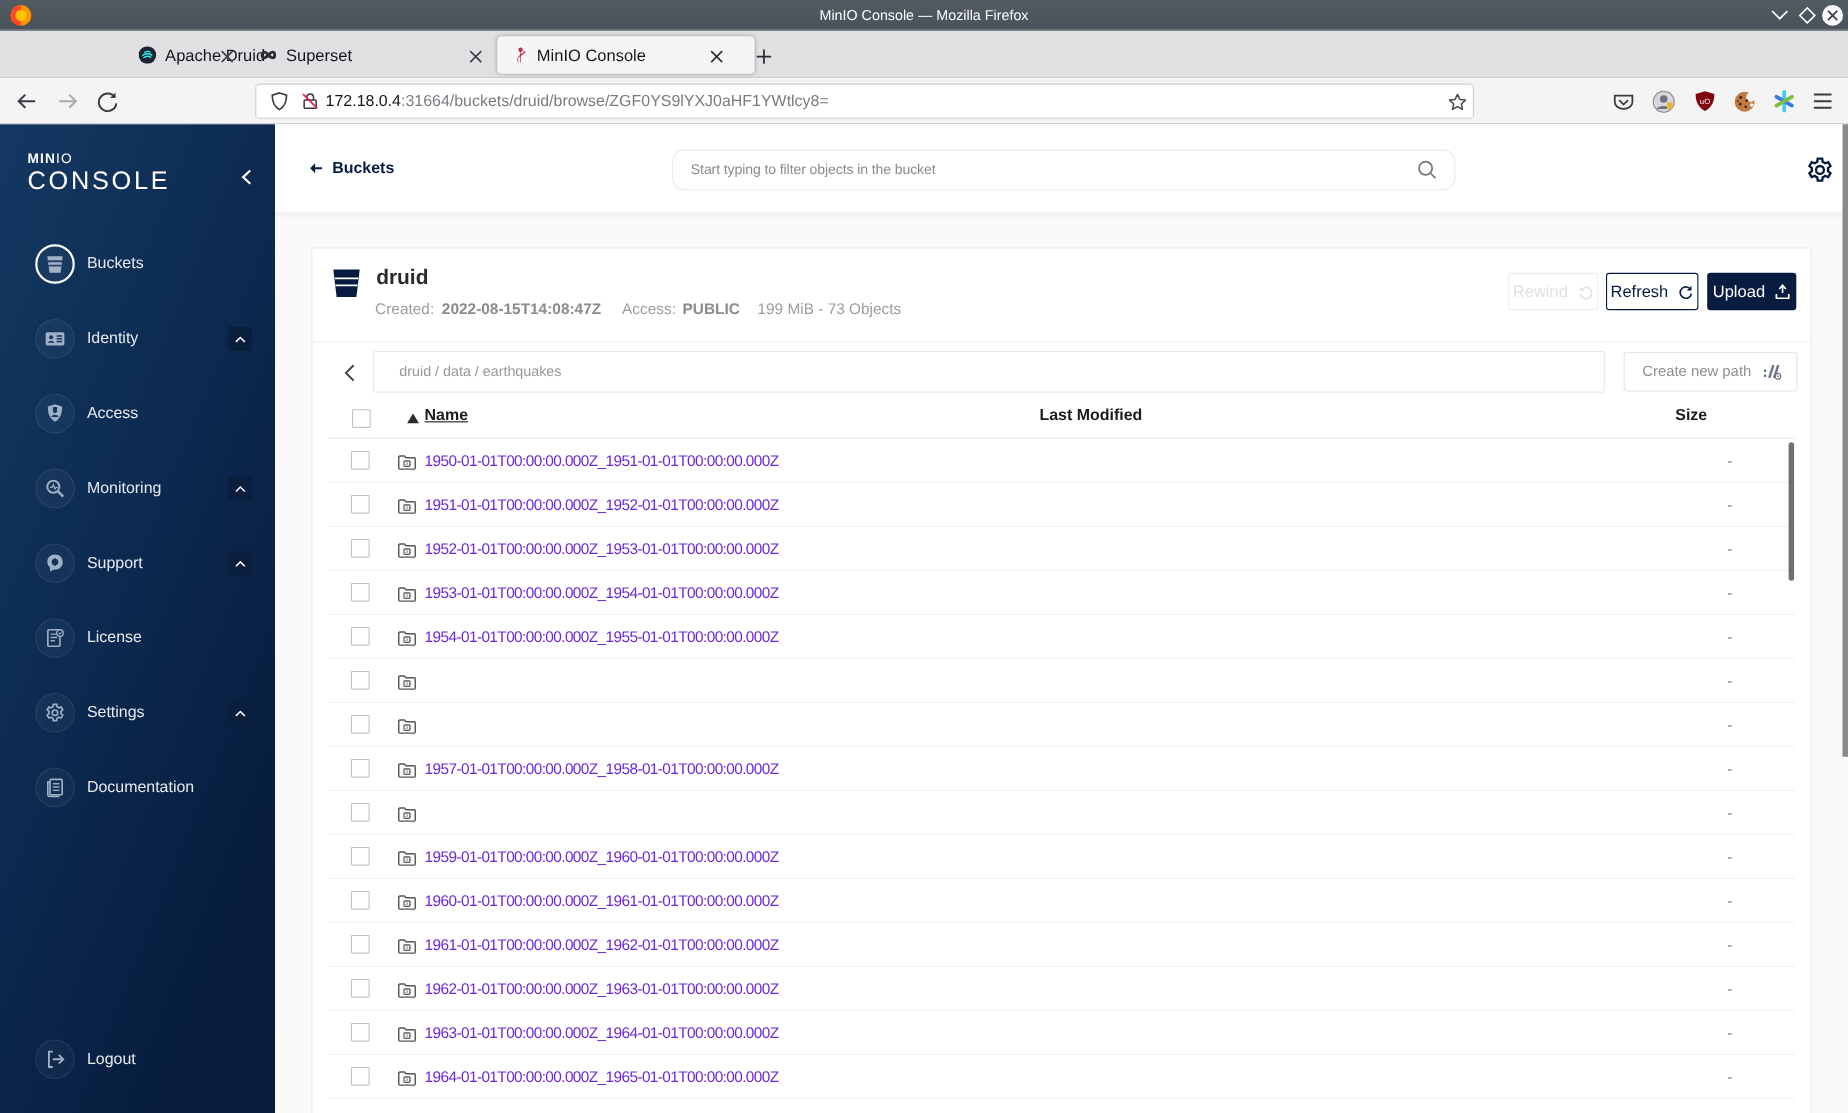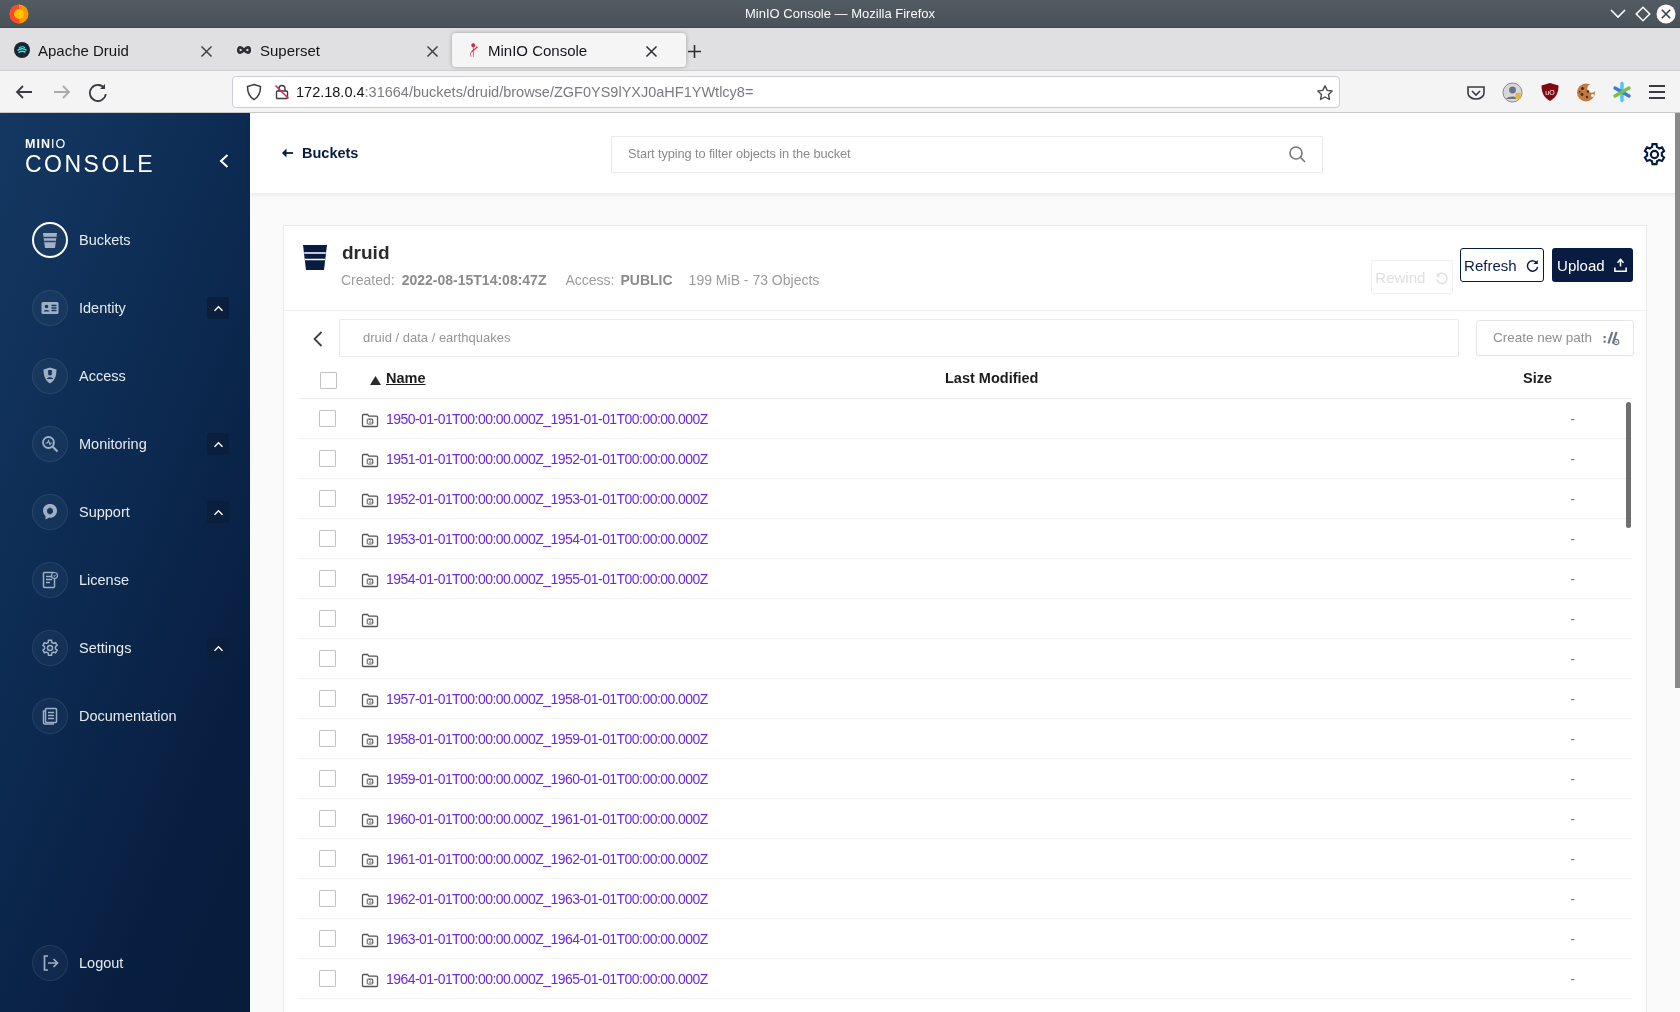--- a/index.html
+++ b/index.html
@@ -54,21 +54,21 @@
   <svg class="abs" style="left:1634px;top:5px" width="18" height="18" viewBox="0 0 18 18">
       <rect x="4.2" y="4.2" width="9.6" height="9.6" stroke="#fff" stroke-width="1.5" fill="none" transform="rotate(45 9 9)"></rect>
     </svg>
   <svg class="abs" style="left:1656px;top:4px" width="20" height="20" viewBox="0 0 20 20">
       <circle cx="10" cy="10" r="9.5" fill="#fbfbfe"></circle>
       <path d="M5.8 5.8 L14.2 14.2 M14.2 5.8 L5.8 14.2" stroke="#39414b" stroke-width="1.6"></path>
     </svg>
 </div>
 
 <div class="tabbar">
-  <div class="tab" style="left:4px; width:225px;">
+  <div class="tab" style="left:16px; width:225px;justify-content:flex-end;">
     <svg class="fav" style="margin-left:10px" viewBox="0 0 16 16">
         <circle cx="8" cy="8" r="8" fill="#1c2430"></circle>
         <path d="M3.5 8.6 C6 6.2 10 6.2 12.5 8.4 M4.5 10.6 C6.5 9 9.5 9 11.5 10.4" stroke="#2ceef0" stroke-width="1.4" fill="none"></path>
         <path d="M5 6 C7 4.6 9.5 4.6 11 5.8" stroke="#2ceef0" stroke-width="1.1" fill="none"></path>
       </svg>
     <span>Apache Druid</span>
   </div>
   <svg class="abs" style="left:200px;top:17px" width="13" height="13" viewBox="0 0 13 13">
       <path d="M1.5 1.5 L11.5 11.5 M11.5 1.5 L1.5 11.5" stroke="#3f3f46" stroke-width="1.5"></path>
     </svg>
@@ -284,21 +284,21 @@
     </div>
 </div>
 
 <div class="mainarea">
   <div class="topbar">
     <svg class="abs" style="left:31px;top:34px" width="12" height="12" viewBox="0 0 12 12">
         <path d="M12 6 L3.5 6" stroke="#081C42" stroke-width="1.8" fill="none"></path>
         <path d="M5.5 1.5 L1 6 L5.5 10.5 Z" fill="#081C42"></path>
       </svg>
     <div class="abs" style="left:52px;top:0;height:80px;line-height:80px;font-size:14.5px;font-weight:700;color:#081C42;">Buckets</div>
-    <div class="abs" style="left:361px;top:23px;width:712px;height:37px;background:#fff;border:1.5px solid #eaeaea;border-radius:1px;">
+    <div class="abs" style="left:361px;top:23px;width:712px;height:37px;background:#fff;border:1.5px solid #eaeaea;border-radius:11px;">
       <div class="abs" style="left:16px;top:0;height:34px;line-height:34px;font-size:12.8px;color:#8b8b8b;letter-spacing:-0.1px;">Start typing to filter objects in the bucket</div>
       <svg class="abs" style="left:676px;top:8px" width="19" height="19" viewBox="0 0 19 19">
           <circle cx="8" cy="8" r="6" stroke="#777" stroke-width="1.6" fill="none"></circle>
           <path d="M12.5 12.5 L17 17" stroke="#777" stroke-width="1.6"></path>
         </svg>
     </div>
     <svg class="abs" style="left:1391px;top:28px" width="27" height="27" viewBox="0 0 24 24">
         <path fill="none" stroke="#081C42" stroke-width="1.9" d="M13.8 2.8 h-3.6 l-.4 2.6 a7 7 0 0 0-2 1.2 L5.3 5.7 L3.5 8.8 l2 1.7 a7 7 0 0 0 0 2.4 l-2 1.7 l1.8 3.1 l2.5-.9 a7 7 0 0 0 2 1.2 l.4 2.6 h3.6 l.4-2.6 a7 7 0 0 0 2-1.2 l2.5.9 l1.8-3.1 l-2-1.7 a7 7 0 0 0 0-2.4 l2-1.7 l-1.8-3.1 l-2.5.9 a7 7 0 0 0-2-1.2 Z"></path>
         <circle cx="12" cy="12" r="3.2" fill="none" stroke="#081C42" stroke-width="1.9"></circle>
       </svg>
@@ -306,21 +306,21 @@
 
   <div class="card">
 
     <svg class="abs" style="left:17px;top:17px" width="28" height="29" viewBox="0 0 28 29">
       <path d="M2 2 H26 L23 27 H5 Z" fill="#081C42"></path>
       <path d="M3.2 10 H24.8 M4 16.5 H24" stroke="#fff" stroke-width="1.6"></path>
     </svg>
     <div class="abs" style="left:58px;top:16px;font-size:19px;font-weight:700;color:#2b2b2b;">druid</div>
     <div class="abs" style="left:57px;top:46px;font-size:14px;color:#9c9c9c;white-space:nowrap;">Created:<b style="color:#8b8b8b;margin-left:7px;">2022-08-15T14:08:47Z</b><span style="margin-left:19px;">Access:</span><b style="color:#8b8b8b;margin-left:6px;">PUBLIC</b><span style="margin-left:16px;">199 MiB - 73 Objects</span></div>
 
-    <div class="btn" style="left:1087px;top:22px;width:82px;border:1px solid #eee;color:#e0e0e0;background:#fff;margin-top:12px;">Rewind &nbsp;<svg width="15" height="15" viewBox="0 0 16 16">
+    <div class="btn" style="left:1087px;top:22px;width:82px;border:1px solid #eee;color:#e0e0e0;background:#fff;">Rewind &nbsp;<svg width="15" height="15" viewBox="0 0 16 16">
           <path d="M3.5 6.5 A5.5 5.5 0 1 1 3 10" stroke="#e0e0e0" stroke-width="1.6" fill="none"></path>
           <path d="M3 3 L3 7 L7 7" fill="#e0e0e0"></path>
         </svg></div>
     <div class="btn" style="left:1176px;top:22px;width:84px;border:1.5px solid #081C42;color:#081C42;background:#fff;">Refresh &nbsp;<svg width="15" height="15" viewBox="0 0 16 16">
           <path d="M13 6 A5.5 5.5 0 1 0 13.5 9.5" stroke="#081C42" stroke-width="1.6" fill="none"></path>
           <path d="M13.5 2 L13.5 6.5 L9 6.5" fill="#081C42"></path>
         </svg></div>
     <div class="btn" style="left:1268px;top:22px;width:81px;background:#081C42;color:#fff;">Upload &nbsp;<svg width="15" height="15" viewBox="0 0 16 16">
           <path d="M2 10 V14 H14 V10" stroke="#fff" stroke-width="1.6" fill="none"></path>
           <path d="M8 1.5 L8 9" stroke="#fff" stroke-width="1.6"></path>
@@ -437,21 +437,20 @@
     <div class="nm">1957-01-01T00:00:00.000Z_1958-01-01T00:00:00.000Z</div>
     <div class="sz">-</div>
   </div>
         <div class="row" style="top:493px">
     <div class="cb"></div>
     <svg class="fic" width="18" height="17" viewBox="0 0 18 17">
             <path d="M1.5 3.5 A1 1 0 0 1 2.5 2.5 H6.5 L8 4.2 H15.5 A1 1 0 0 1 16.5 5.2 V13.5 A1 1 0 0 1 15.5 14.5 H2.5 A1 1 0 0 1 1.5 13.5 Z" stroke="#555" stroke-width="1.3" fill="none"></path>
             <rect x="6.2" y="7" width="5.6" height="5" rx="0.8" stroke="#555" stroke-width="1" fill="none"></rect>
             <text x="7.4" y="11" font-size="4.5" fill="#555" font-family="Liberation Sans">31</text>
           </svg>
-    <div class="nm">1958-01-01T00:00:00.000Z_1959-01-01T00:00:00.000Z</div>
     <div class="sz">-</div>
   </div>
         <div class="row" style="top:533px">
     <div class="cb"></div>
     <svg class="fic" width="18" height="17" viewBox="0 0 18 17">
             <path d="M1.5 3.5 A1 1 0 0 1 2.5 2.5 H6.5 L8 4.2 H15.5 A1 1 0 0 1 16.5 5.2 V13.5 A1 1 0 0 1 15.5 14.5 H2.5 A1 1 0 0 1 1.5 13.5 Z" stroke="#555" stroke-width="1.3" fill="none"></path>
             <rect x="6.2" y="7" width="5.6" height="5" rx="0.8" stroke="#555" stroke-width="1" fill="none"></rect>
             <text x="7.4" y="11" font-size="4.5" fill="#555" font-family="Liberation Sans">31</text>
           </svg>
     <div class="nm">1959-01-01T00:00:00.000Z_1960-01-01T00:00:00.000Z</div>

